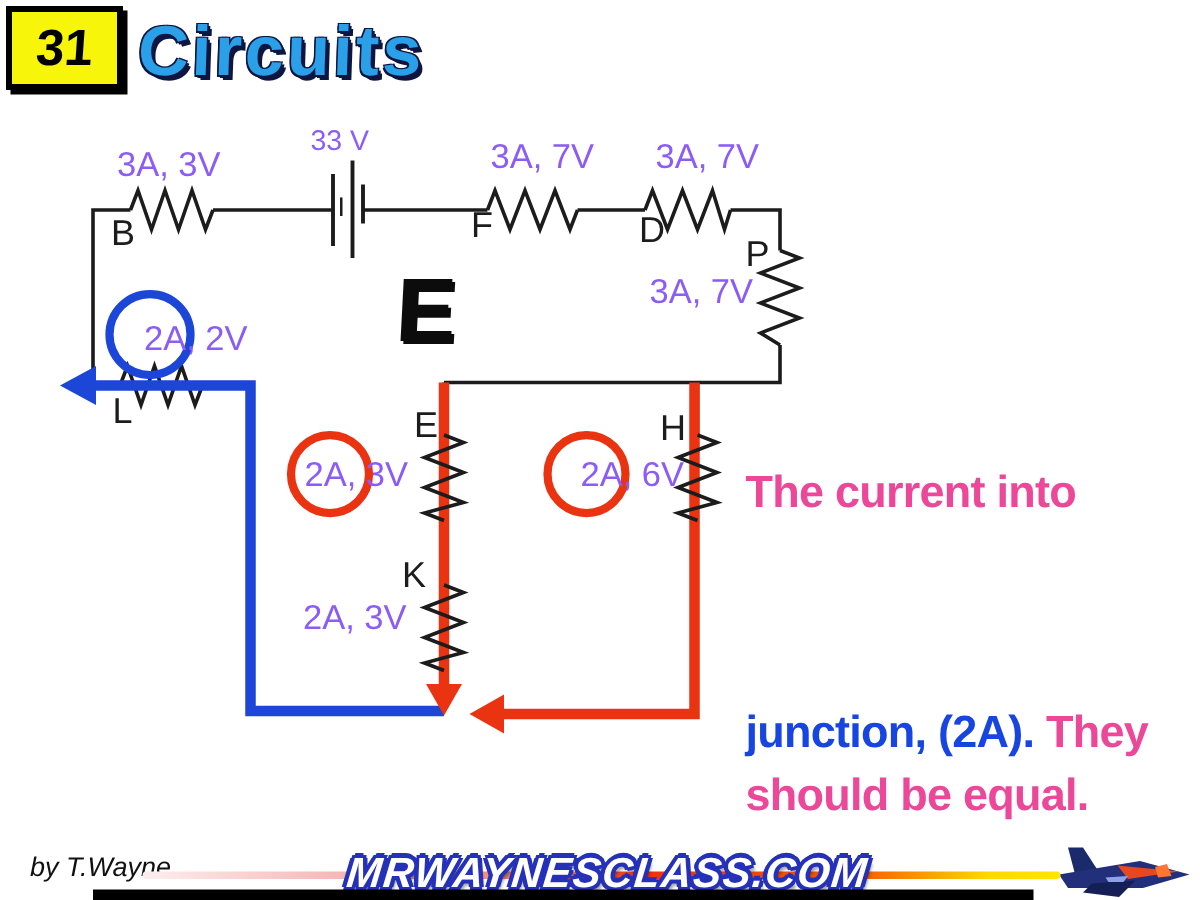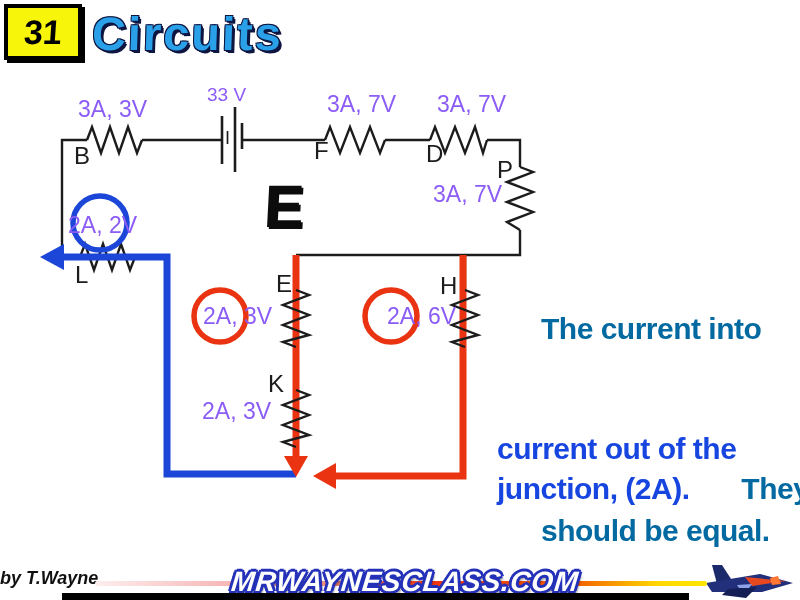--- a/index.html
+++ b/index.html
@@ -13,24 +13,24 @@
          color:#2AA0E8;transform:skewX(-2deg);
          text-shadow:3px 3px 0 #0d1540,-1px -1px 0 #0d1540,1px -1px 0 #0d1540,-1px 1px 0 #0d1540,2px 1px 0 #0d1540,1px 2px 0 #0d1540;}
   
   .clabel{position:absolute;color:#8b5cf6;font-size:23px;white-space:nowrap;}
   .cletter{position:absolute;color:#1c1c1c;font-size:24px;white-space:nowrap;}
   #battery-letter{font-size:18px;}
   #big-answer{position:absolute;left:264px;top:172px;font-size:60px;font-weight:900;color:#0c0c0c;
               transform:skewX(-3deg);text-shadow:2px 2px 0 #0c0c0c;}
   
   .ann{position:absolute;left:497px;font-size:30px;font-weight:800;white-space:nowrap;letter-spacing:-0.5px;}
-  .red{color:#0369a1;margin-left:44px;}
+  .red{color:#ec4899;}
   .blue{color:#1745E0;}
   
-  #byline{position:absolute;left:0;top:568px;font-size:18px;font-style:italic;font-weight:700;color:#101010;}
+  #byline{position:absolute;left:20px;top:568px;font-size:18px;font-style:italic;font-weight:400;color:#101010;}
   #grad-line{position:absolute;left:95px;top:581px;width:612px;height:5px;border-radius:3px;
     background:linear-gradient(90deg,#fdeeee 0%,#f6b6b6 22%,#f0907f 38%,#ee3311 55%,#f35c00 78%,#ffd800 92%,#ffe600 100%);}
   #site-banner{position:absolute;left:405px;top:566px;transform:translateX(-50%) skewX(-6deg);
      font-size:28px;font-weight:900;font-style:italic;letter-spacing:1px;color:#fff;
      text-shadow:-2px -2px 0 #2431b8,2px -2px 0 #2431b8,-2px 2px 0 #2431b8,2px 2px 0 #2431b8,
                  -3px 0 0 #2431b8,3px 0 0 #2431b8,0 -3px 0 #2431b8,0 3px 0 #2431b8,3px 4px 2px rgba(0,0,0,.35);}
   #bottom-bar{position:absolute;left:62px;top:593px;width:627px;height:7px;background:#000;}
   svg{position:absolute;left:0;top:0;}
 </style>
 </head>
@@ -102,39 +102,38 @@
       <polygon points="728,589 757,587 746,598 722,595" fill="#141f55"></polygon>
       <polygon points="737,585 752,584 749,588 739,588" fill="#8fa2e8"></polygon>
     </g>
   </svg>
 
   <div class="clabel" style="left:78px;top:96px">3A, 3V</div>
   <div class="clabel" style="left:207px;top:84px;font-size:19px">33 V</div>
   <div class="clabel" style="left:327px;top:91px">3A, 7V</div>
   <div class="clabel" style="left:437px;top:91px">3A, 7V</div>
   <div class="clabel" style="left:433px;top:181px">3A, 7V</div>
-  <div class="clabel" style="left:68px;top:212px">2A, 2V</div>
+  <div class="clabel" style="left:96px;top:212px">2A, 2V</div>
   <div class="clabel" style="left:203px;top:303px">2A, 3V</div>
   <div class="clabel" style="left:387px;top:303px">2A, 6V</div>
   <div class="clabel" style="left:202px;top:398px">2A, 3V</div>
 
   <div class="cletter" style="left:74px;top:142px">B</div>
   <div class="cletter" id="battery-letter" style="left:225px;top:128px">I</div>
   <div class="cletter" style="left:314px;top:137px">F</div>
   <div class="cletter" style="left:426px;top:140px">D</div>
   <div class="cletter" style="left:497px;top:156px">P</div>
   <div class="cletter" style="left:75px;top:261px">L</div>
   <div class="cletter" style="left:276px;top:270px">E</div>
   <div class="cletter" style="left:440px;top:272px">H</div>
   <div class="cletter" style="left:268px;top:370px">K</div>
 
   <div id="big-answer">E</div>
 
   <div class="ann red" style="top:312px">The current into</div>
-  <div class="ann blue" style="top:432px">current out of the</div>
   <div class="ann" style="top:472px"><span class="blue">junction, (2A).</span><span class="red"> They</span></div>
   <div class="ann red" style="top:514px">should be equal.</div>
 
   <div id="byline">by T.Wayne</div>
   <div id="grad-line"></div>
   <div id="site-banner">MRWAYNESCLASS.COM</div>
   <div id="bottom-bar"></div>
 
 </div>
 

